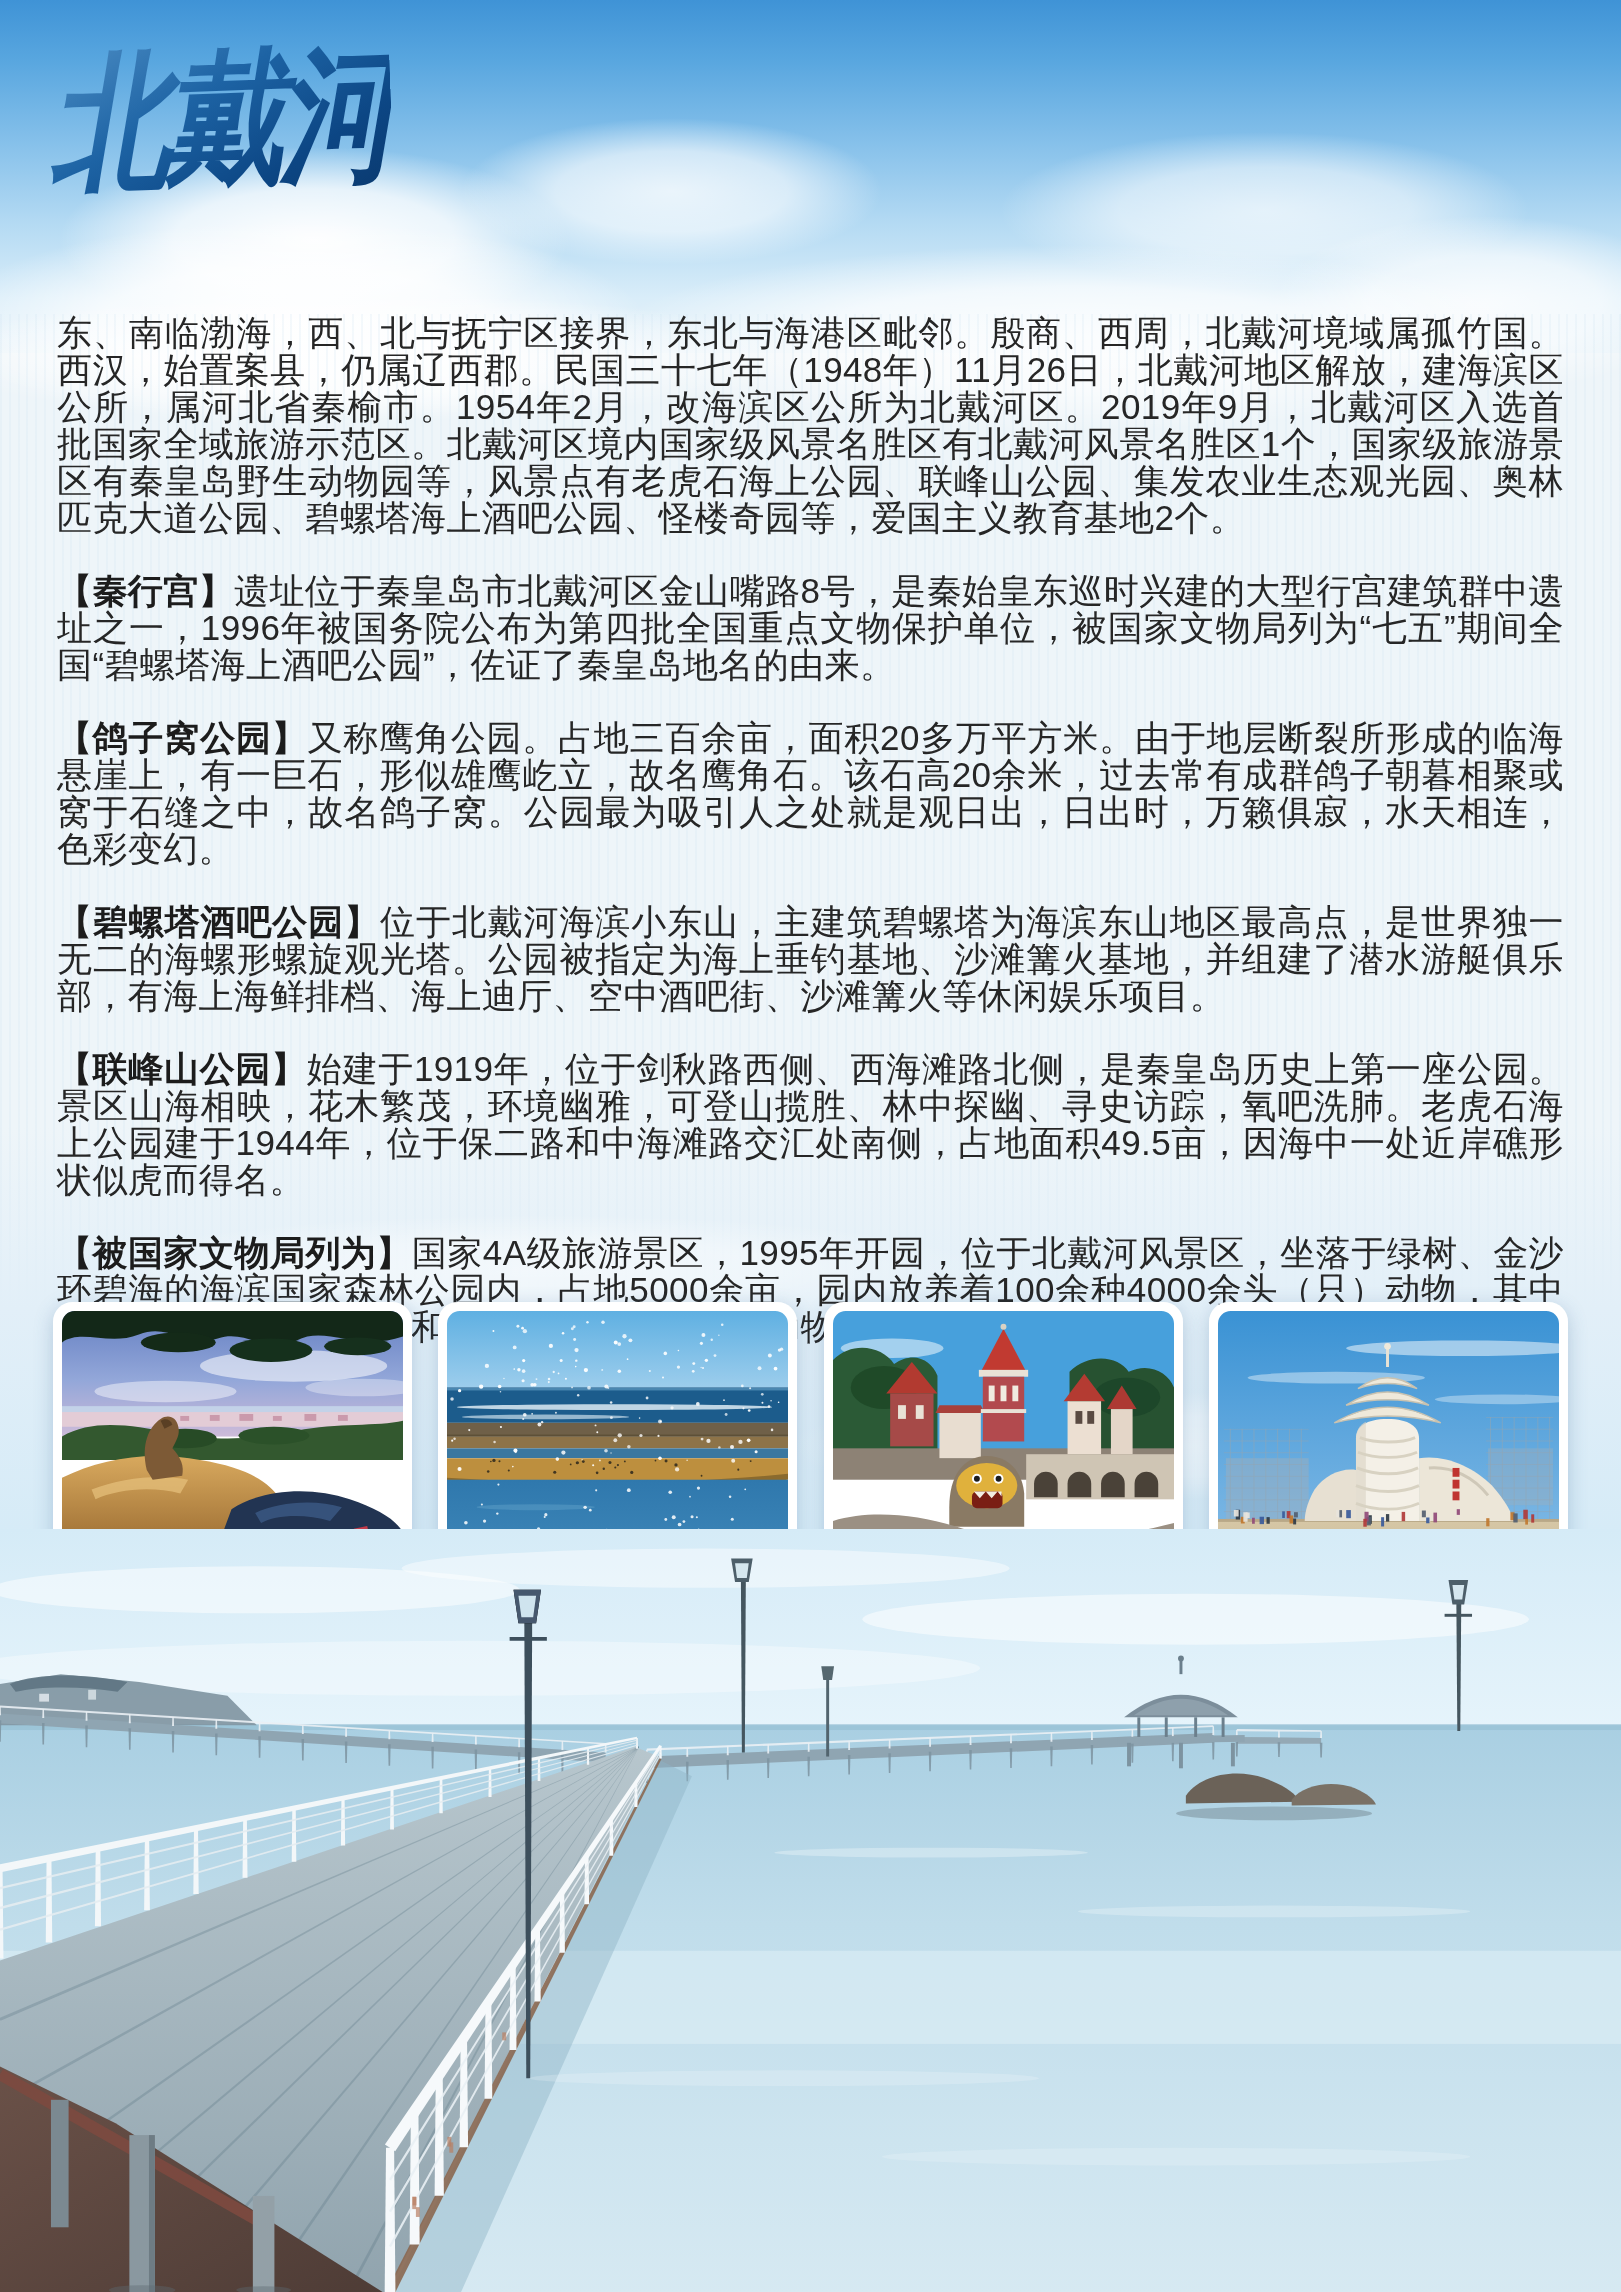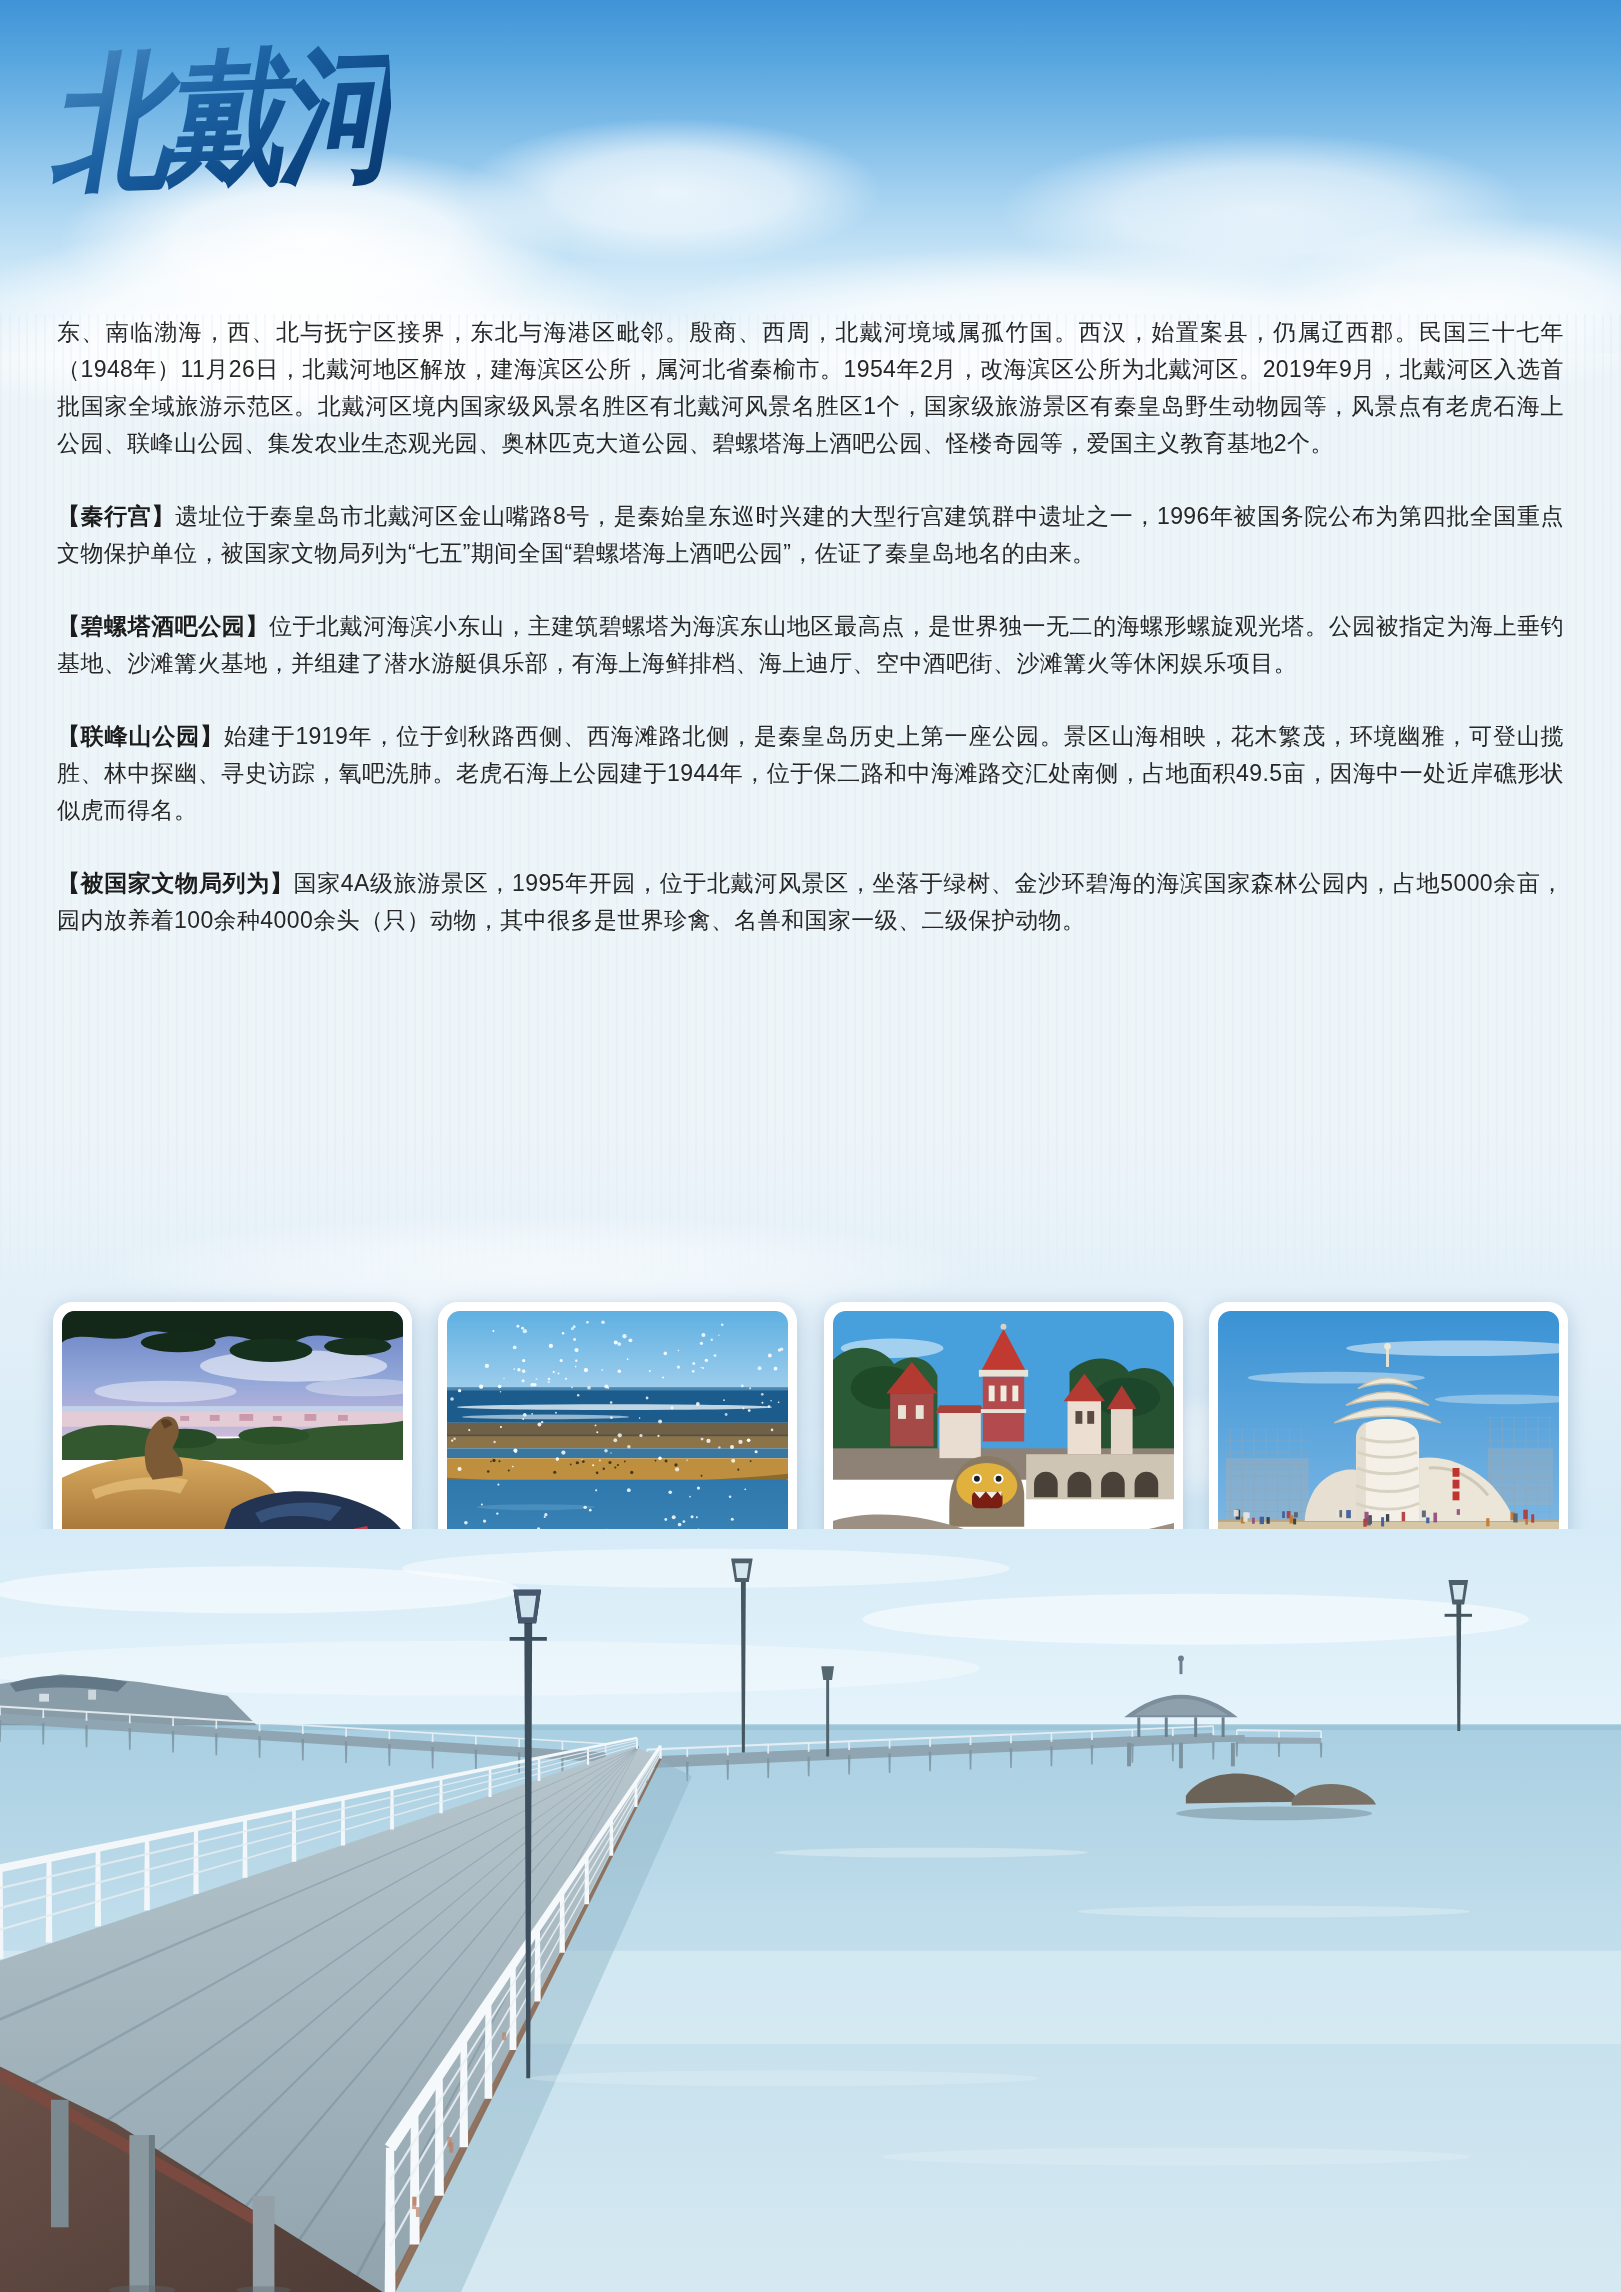--- a/index.html
+++ b/index.html
@@ -16,21 +16,21 @@
   .cloud{position:absolute;border-radius:50%;
        background:radial-gradient(closest-side,rgba(255,255,255,.97) 0%,rgba(255,255,255,.75) 55%,rgba(255,255,255,0) 100%);}
   
   .title{position:absolute;top:51px;left:47px;font-family:"DejaVu Serif","Liberation Serif",serif;
        font-style:italic;font-weight:700;font-size:120px;letter-spacing:-5.9px;line-height:1;
        transform:rotate(-2deg) scaleY(1.22);transform-origin:left top;
        background:linear-gradient(155deg,#4c8dc4 0%,#1d63a4 40%,#0c4684 75%,#0a3a70 100%);
        -webkit-background-clip:text;background-clip:text;color:transparent;}
   
   .content{position:absolute;top:314px;left:57px;width:1507px;color:#262626;
-       font-size:23px;line-height:37px;letter-spacing:0.4px;text-align:justify;text-justify:inter-character;}
+       font-size:35px;line-height:37px;letter-spacing:0.4px;text-align:justify;text-justify:inter-character;}
   .content p{margin:0 0 36px 0;}
   .content strong{font-weight:700;color:#1c1c1c;}
   
   .gallery{position:absolute;top:1302px;left:0;width:100%;display:flex;justify-content:center;gap:26.5px;}
   .gallery figure{margin:0;width:359px;display:flex;flex-direction:column;align-items:center;}
   .frame{width:341px;height:257px;background:#fff;border-radius:19.6px;padding:8.8px;
        box-shadow:0 5.9px 19.6px rgba(60,105,150,.28);}
   .frame svg{width:100%;height:100%;border-radius:12.7px;display:block;}
   figcaption{margin-top:16.7px;font-size:29px;font-weight:700;color:#262626;letter-spacing:1px;}
   
@@ -54,20 +54,21 @@
   <div class="streaks"></div>
   <div class="transition"></div>
   <div class="cloud" style="left:98px;top:1215px;width:882px;height:108px;opacity:.55;"></div>
   <div class="cloud" style="left:784px;top:1392px;width:784px;height:108px;opacity:.5;"></div>
 
   <div class="title">北戴河</div>
 
   <div class="content">
     <p><span>东、南临渤海，西、北与抚宁区接界，东北与海港区毗邻。殷商、西周，北戴河境域属孤竹国。西汉，始置案县，仍属辽西郡。民国三十七年（1948年）11月26日，北戴河地区解放，建海滨区公所，属河北省秦榆市。1954年2月，改海滨区公所为北戴河区。2019年9月，北戴河区入选首批国家全域旅游示范区。北戴河区境内国家级风景名胜区有北戴河风景名胜区1个，国家级旅游景区有秦皇岛野生动物园等，风景点有老虎石海上公园、联峰山公园、集发农业生态观光园、奥林匹克大道公园、碧螺塔海上酒吧公园、怪楼奇园等，爱国主义教育基地2个。</span></p>
     <p><strong>【秦行宫】</strong><span>遗址位于秦皇岛市北戴河区金山嘴路8号，是秦始皇东巡时兴建的大型行宫建筑群中遗址之一，1996年被国务院公布为第四批全国重点文物保护单位，被国家文物局列为“七五”期间全国“碧螺塔海上酒吧公园”，佐证了秦皇岛地名的由来。</span></p>
+    <p><strong>【鸽子窝公园】</strong><span>又称鹰角公园。占地三百余亩，面积20多万平方米。由于地层断裂所形成的临海悬崖上，有一巨石，形似雄鹰屹立，故名鹰角石。该石高20余米，过去常有成群鸽子朝暮相聚或窝于石缝之中，故名鸽子窝。公园最为吸引人之处就是观日出，日出时，万籁俱寂，水天相连，色彩变幻。</span></p>
     <p><strong>【碧螺塔酒吧公园】</strong><span>位于北戴河海滨小东山，主建筑碧螺塔为海滨东山地区最高点，是世界独一无二的海螺形螺旋观光塔。公园被指定为海上垂钓基地、沙滩篝火基地，并组建了潜水游艇俱乐部，有海上海鲜排档、海上迪厅、空中酒吧街、沙滩篝火等休闲娱乐项目。</span></p>
     <p><strong>【联峰山公园】</strong><span>始建于1919年，位于剑秋路西侧、西海滩路北侧，是秦皇岛历史上第一座公园。景区山海相映，花木繁茂，环境幽雅，可登山揽胜、林中探幽、寻史访踪，氧吧洗肺。老虎石海上公园建于1944年，位于保二路和中海滩路交汇处南侧，占地面积49.5亩，因海中一处近岸礁形状似虎而得名。</span></p>
     <p><strong>【被国家文物局列为】</strong><span>国家4A级旅游景区，1995年开园，位于北戴河风景区，坐落于绿树、金沙环碧海的海滨国家森林公园内，占地5000余亩，园内放养着100余种4000余头（只）动物，其中很多是世界珍禽、名兽和国家一级、二级保护动物。</span></p>
   </div>
 
   <div class="gallery">
 
     <figure>
       <div class="frame">
         <svg viewBox="0 0 346 262" preserveAspectRatio="none">

